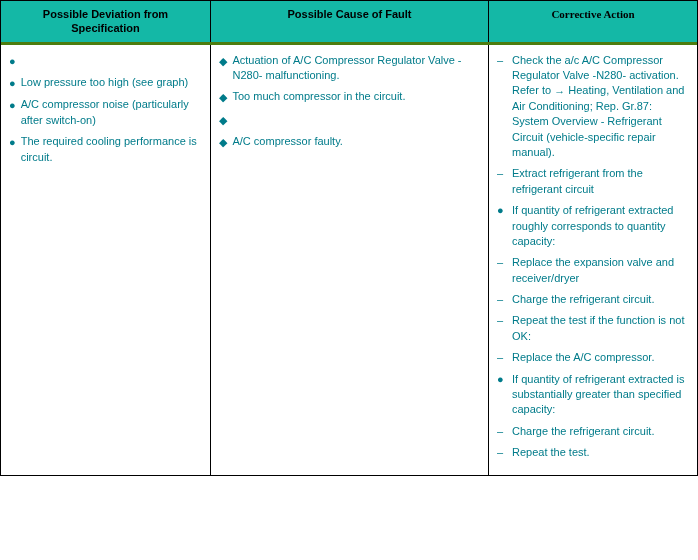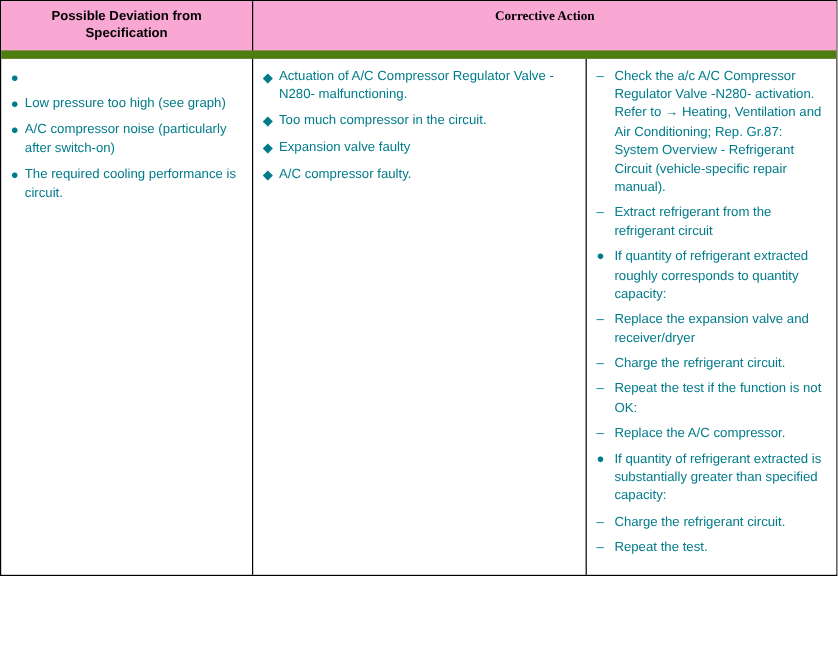--- a/index.html
+++ b/index.html
@@ -8,22 +8,22 @@
       font-size: 11px;
       background: #fff;
       width: 698px;
     }
     .table-container {
       border: 1px solid #000;
       width: 698px;
     }
     .header-row {
       display: flex;
-      border-bottom: 7px solid #4d7c0f;
-      background: #f9a8d4;
+      border-bottom: 3px solid #4d7c0f;
+      background: #14b8a6;
     }
     .header-cell {
       padding: 6px 8px;
       font-weight: bold;
       text-align: center;
       font-size: 11px;
       line-height: 1.3;
       border-right: 1px solid #000;
     }
     .header-cell:last-child { border-right: none; font-family: Liberation Serif, serif; }
@@ -82,20 +82,21 @@
     .mixed-list li .text {
       flex: 1;
     }
   </style>
 </head>
 <body>
 
 <div class="table-container">
   <div class="header-row">
     <div class="header-cell col1">Possible Deviation from Specification</div>
+    <div class="header-cell col2">Possible Cause of Fault</div>
     <div class="header-cell col3">Corrective Action</div>
   </div>
   <div class="body-row">
 
     <div class="body-cell col1">
       <ul class="bullet-list">
         <li>
           <span class="bullet teal">●</span>
         </li>
         <li>
@@ -118,21 +119,20 @@
         <li>
           <span class="bullet teal">◆</span>
           <span class="text teal">Actuation of A/C Compressor Regulator Valve -N280- malfunctioning.</span>
         </li>
         <li>
           <span class="bullet teal">◆</span>
           <span class="text teal">Too much compressor in the circuit.</span>
         </li>
         <li>
           <span class="bullet teal">◆</span>
-          <span class="text teal">Expansion valve faulty</span>
         </li>
         <li>
           <span class="bullet teal">◆</span>
           <span class="text teal">A/C compressor faulty.</span>
         </li>
       </ul>
     </div>
 
     <div class="body-cell col3">
       <ul class="mixed-list">

